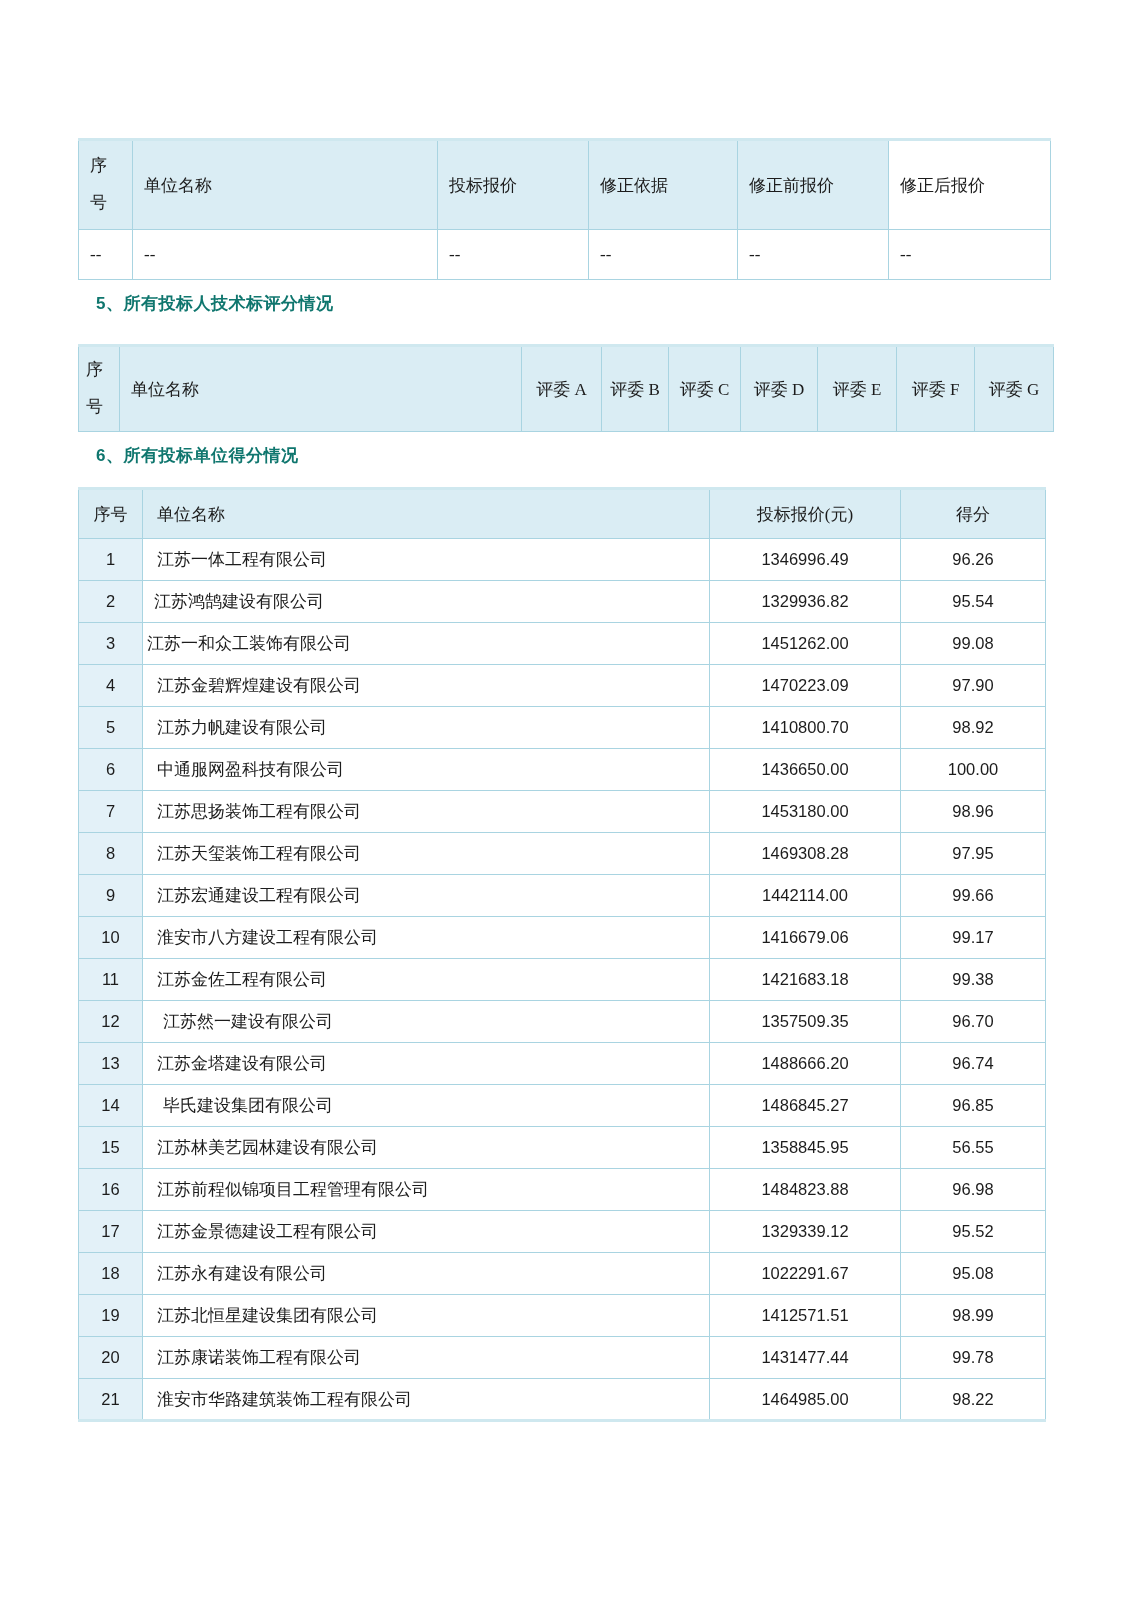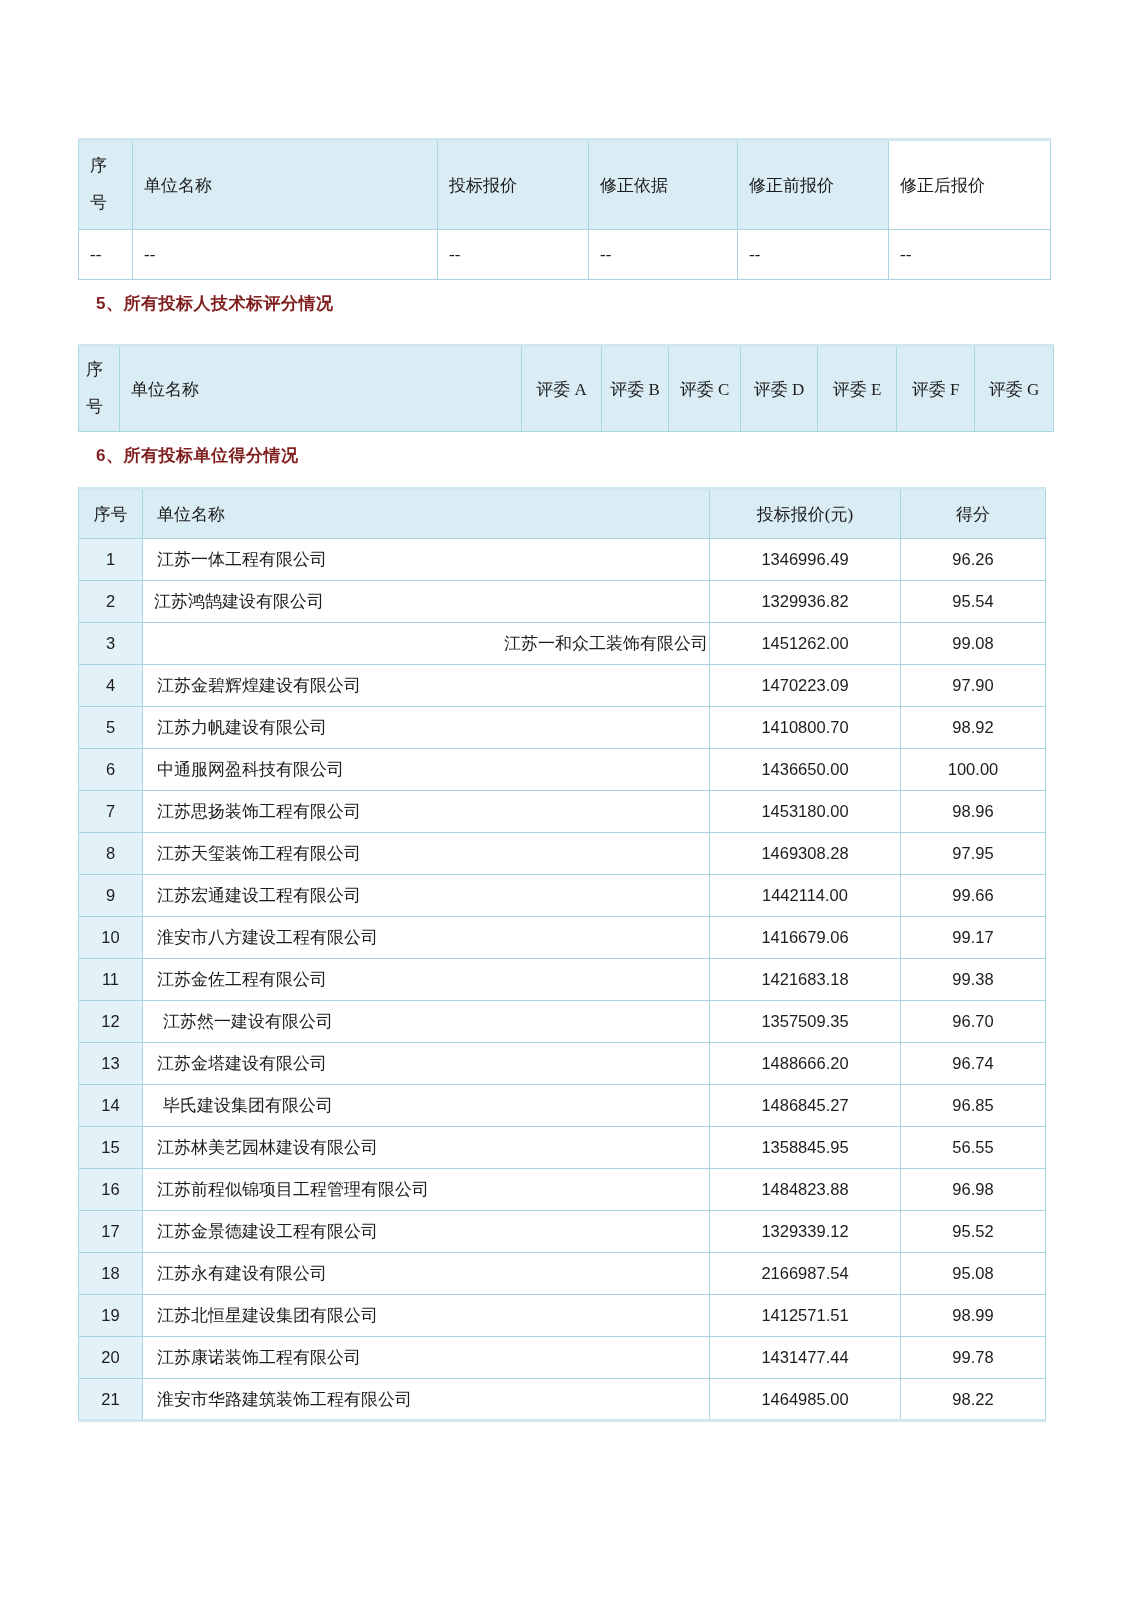--- a/index.html
+++ b/index.html
@@ -28,21 +28,21 @@
   .hdr-white{background:#ffffff;}
   .left{text-align:left;padding-left:11px;}
   .center{text-align:center;}
   .stack{display:inline-block;width:1.15em;line-height:2.15;text-align:left;}
   .num{font-family:"Liberation Sans","DejaVu Sans",sans-serif;font-size:16.5px;}
   .heading{
     position:absolute;
     font-family:"Liberation Sans","DejaVu Sans",sans-serif;
     font-weight:700;
     font-size:17px;
-    color:#7f1d1d;
+    color:#0f766e;
     letter-spacing:0.5px;
   }
   #tbl-corrections{left:78px;top:138px;width:972px;}
   #tbl-corrections .hrow{height:90px;}
   #tbl-corrections .drow{height:50px;}
   #heading-5{left:96px;top:292px;}
   #tbl-tech{left:78px;top:344px;width:975px;}
   #tbl-tech .hrow{height:86px;}
   #heading-6{left:96px;top:444px;}
   #tbl-scores{left:78px;top:487px;width:967px;border-bottom:3px solid #cfe8ef;}
@@ -141,21 +141,21 @@
 
         <tr class="drow">
           <td class="idx center num">2</td>
           <td class="left" style="">江苏鸿鹄建设有限公司</td>
           <td class="center num">1329936.82</td>
           <td class="center num">95.54</td>
         </tr>
 
         <tr class="drow">
           <td class="idx center num">3</td>
-          <td class="left" style="padding-left:4px;text-align:right;">江苏一和众工装饰有限公司</td>
+          <td class="left" style="padding-left:4px;">江苏一和众工装饰有限公司</td>
           <td class="center num">1451262.00</td>
           <td class="center num">99.08</td>
         </tr>
 
         <tr class="drow">
           <td class="idx center num">4</td>
           <td class="left" style="padding-left:14px;">江苏金碧辉煌建设有限公司</td>
           <td class="center num">1470223.09</td>
           <td class="center num">97.90</td>
         </tr>
@@ -247,21 +247,21 @@
         <tr class="drow">
           <td class="idx center num">17</td>
           <td class="left" style="padding-left:14px;">江苏金景德建设工程有限公司</td>
           <td class="center num">1329339.12</td>
           <td class="center num">95.52</td>
         </tr>
 
         <tr class="drow">
           <td class="idx center num">18</td>
           <td class="left" style="padding-left:14px;">江苏永有建设有限公司</td>
-          <td class="center num">2166987.54</td>
+          <td class="center num">1022291.67</td>
           <td class="center num">95.08</td>
         </tr>
 
         <tr class="drow">
           <td class="idx center num">19</td>
           <td class="left" style="padding-left:14px;">江苏北恒星建设集团有限公司</td>
           <td class="center num">1412571.51</td>
           <td class="center num">98.99</td>
         </tr>
 

